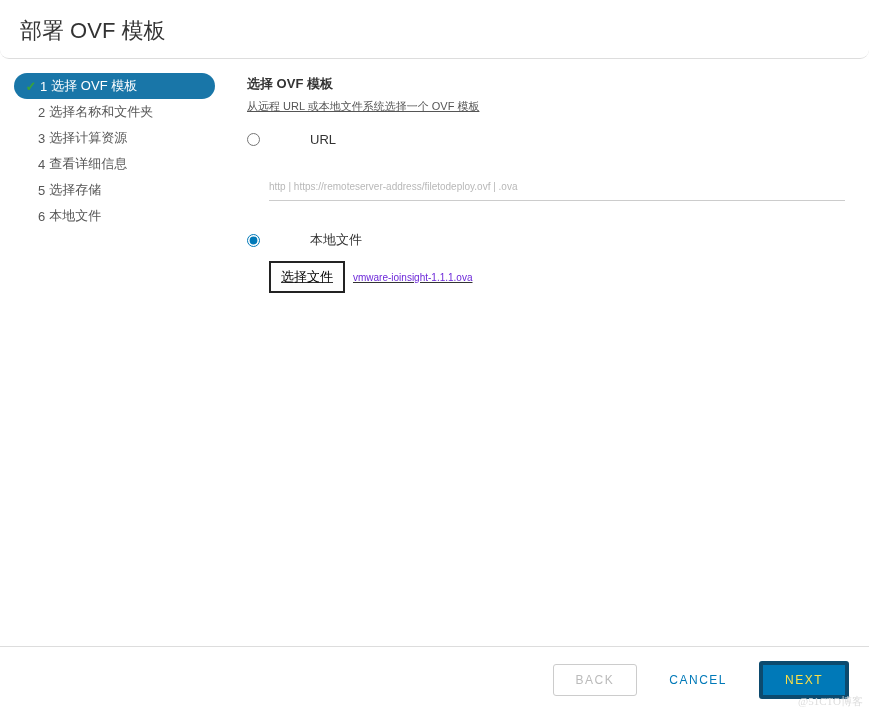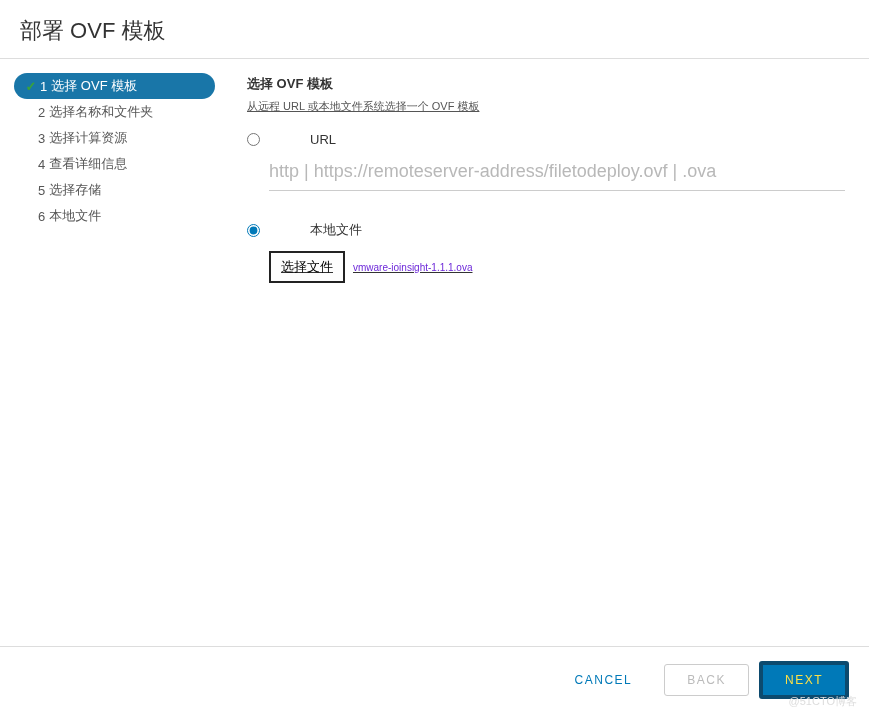--- a/index.html
+++ b/index.html
@@ -11,20 +11,21 @@
       position: relative;
       font-size: 13px;
       color: #333;
     }
     .dialog-title {
       padding: 16px 20px 12px 20px;
       font-size: 22px;
       font-weight: 300;
       color: #333;
       border-bottom: 1px solid #ddd;
+      border-radius: 9px;
     }
     .content {
       display: flex;
       height: 570px;
     }
     .sidebar {
       width: 215px;
       padding: 14px 0 0 14px;
     }
     .step {
@@ -95,24 +96,25 @@
     }
     .url-input-wrap {
       margin: 2px 0 30px 22px;
       border-bottom: 1px solid #ccc;
       padding-bottom: 4px;
     }
     .url-input {
       width: 100%;
       border: none;
       outline: none;
-      font-size: 18px;
+      font-size: 10px;
       color: #1d4ed8;
       padding: 4px 0;
       background: transparent;
+      margin-top: 20px;
     }
     .url-input::placeholder { color: #b8b8b8; }
     .file-row {
       margin: 12px 0 0 22px;
       display: flex;
       align-items: center;
       gap: 8px;
       text-decoration: underline;
     }
     .file-btn {
@@ -159,25 +161,26 @@
       color: #bbb;
       cursor: not-allowed;
     }
     .btn-next {
       background: #0079b8;
       border: 4px solid #0c4a6e;
       color: #fde047;
     }
     .watermark {
       position: absolute;
-      right: 12px;
+      right: 6px;
       bottom: 4px;
       font-size: 11px;
       color: #ddd;
       pointer-events: none;
+      font-family: Liberation Serif, serif;
     }
   </style>
 </head>
 <body>
 
 <div class="dialog-title">部署 OVF 模板</div>
 
 <div class="content">
 
   <div class="sidebar">
@@ -226,18 +229,18 @@
     </div>
     <div class="file-row">
       <button class="file-btn">选择文件</button>
       <span class="file-name">vmware-ioinsight-1.1.1.ova</span>
     </div>
   </div>
 
 </div>
 
 <div class="footer">
+  <button class="btn btn-back" disabled="">BACK</button>
   <button class="btn btn-cancel">CANCEL</button>
-  <button class="btn btn-back" disabled="">BACK</button>
   <button class="btn btn-next">NEXT</button>
 </div>
 
 <div class="watermark">@51CTO博客</div>
 
 </body></html>

